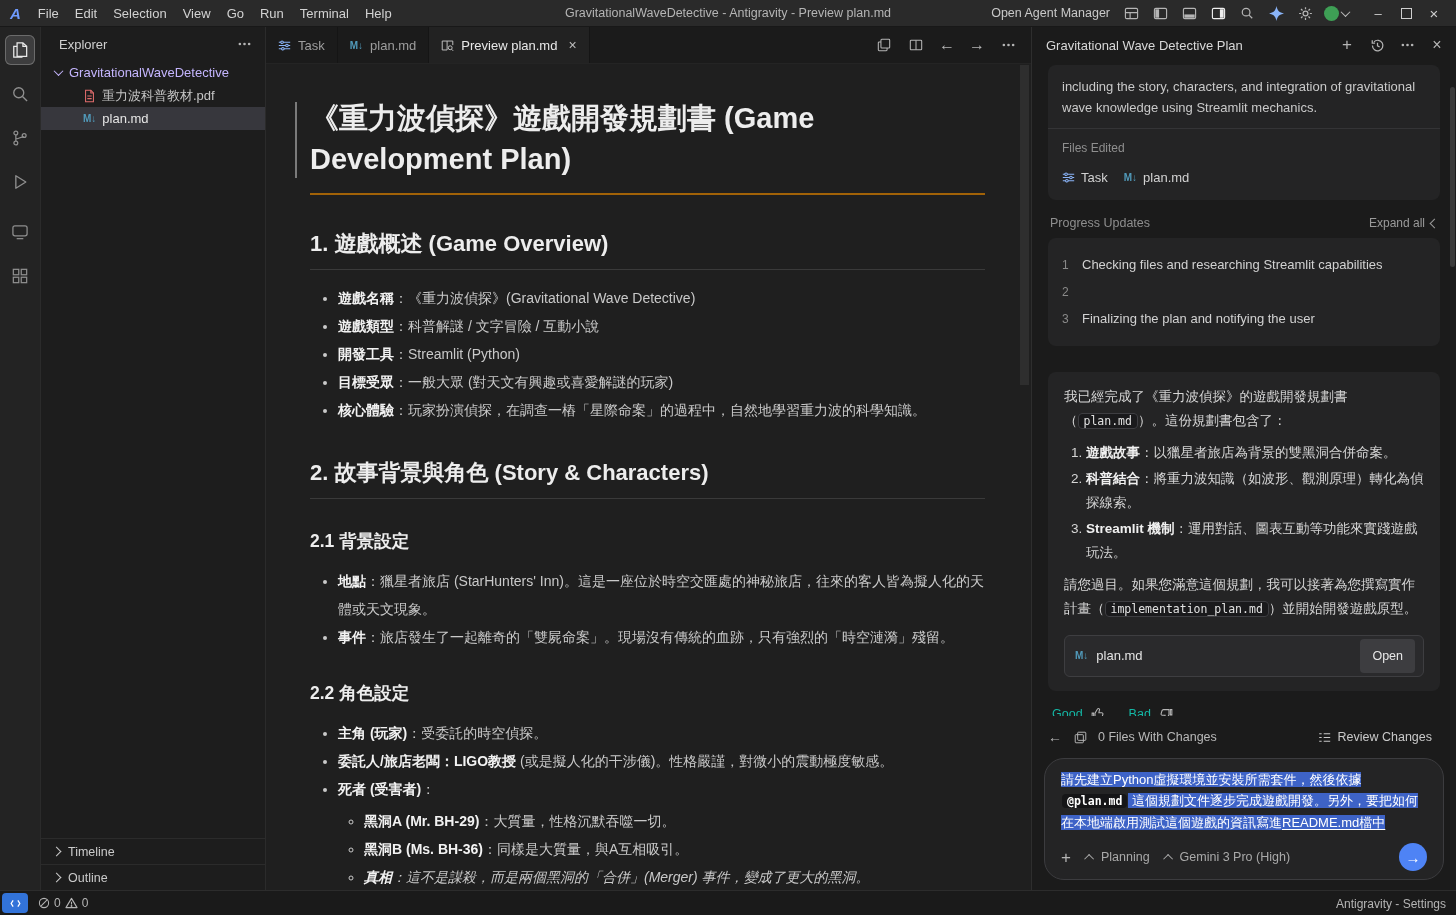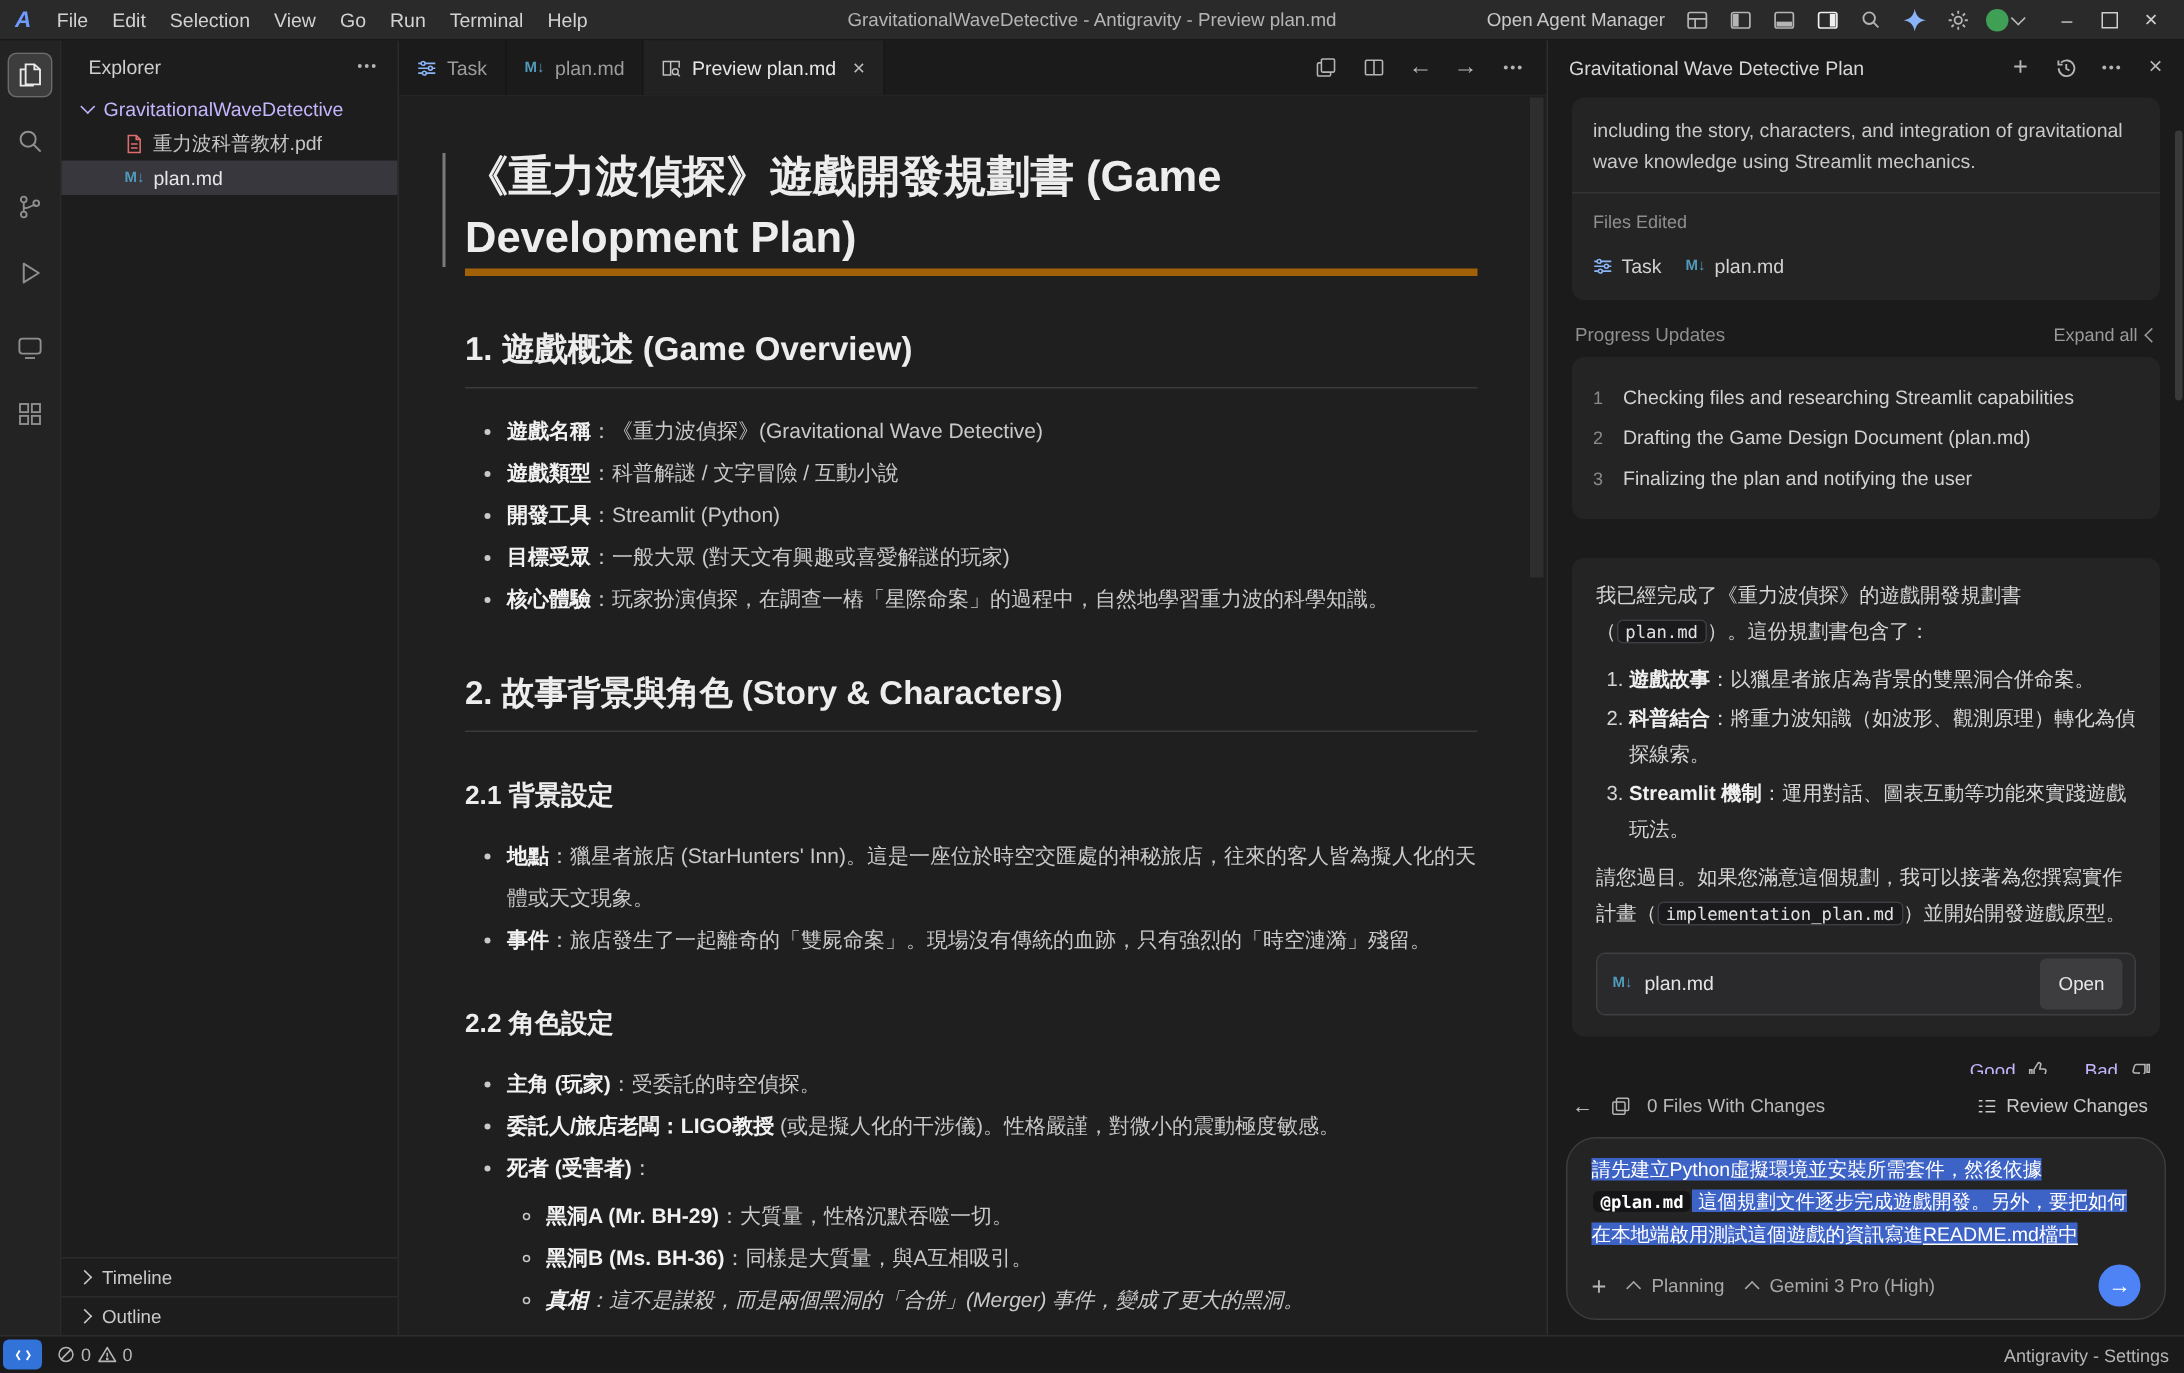--- a/index.html
+++ b/index.html
@@ -46,21 +46,21 @@
   .tabbar{height:36px;background:#1b1b1b;display:flex;align-items:stretch;flex:0 0 auto;border-bottom:1px solid #242424;}
   .tab{display:flex;align-items:center;gap:7px;padding:0 12px;color:#9d9d9d;font-size:13px;border-right:1px solid #151515;background:#1b1b1b;}
   .tab.active{background:#222222;color:#e8e8e8;}
   .tab-close{margin-left:4px;color:#bdbdbd;font-size:14px;line-height:1;}
   .tab-actions{margin-left:auto;display:flex;align-items:center;gap:14px;padding:0 14px;color:#b5b5b5;font-size:14px;}
   .md-icon{color:#519aba;font-weight:700;font-size:10px;letter-spacing:0;}
   .fico{flex:0 0 auto;}
 
   .preview{flex:1;overflow:hidden;padding:20px 46px 0 44px;}
   .preview h1{font-size:29px;color:#ededed;font-weight:700;line-height:1.4;margin:14px 0 0;
-              border-bottom:5px solid #a16207;position:relative;}
+              padding-bottom:14px;border-bottom:2px solid #a16207;position:relative;}
   .preview h1::before{content:"";position:absolute;left:-15px;top:4px;height:76px;width:2px;background:#7a7a7a;}
   .preview h2{font-size:22px;color:#ededed;font-weight:700;margin:34px 0 0;padding-bottom:10px;border-bottom:1px solid #3a3a3a;}
   .preview h3{font-size:17.5px;color:#ededed;font-weight:700;margin:30px 0 0;}
   .preview ul{margin:14px 0 0;padding-left:28px;}
   .preview ul ul{margin:4px 0 2px;padding-left:26px;}
   .preview li{font-size:14px;line-height:28px;color:#c9c9c9;}
   .preview li li{list-style-type:circle;}
   .preview li.em, .preview li.em strong{font-style:italic;}
   .preview strong{color:#f2f2f2;}
   .ed-scrollbar{position:absolute;right:2px;top:38px;width:9px;height:320px;background:#3b3b3b;opacity:.55;}
@@ -86,21 +86,21 @@
   .msgcard{margin-top:26px;padding:13px 16px 14px;font-size:13.5px;line-height:24px;color:#d6d6d6;}
   .msgcard ol{margin:8px 0;padding-left:22px;}
   .msgcard li{margin:2px 0;}
   .msgcard strong{color:#f0f0f0;}
   .inline-code{font-family:"DejaVu Sans Mono","Liberation Mono",monospace;font-size:11.5px;background:#1a1a1c;
                border:1px solid #3e3e42;border-radius:4px;padding:0 5px;color:#e2e2e2;}
   .filecard{margin-top:14px;background:#2a2a2c;border:1px solid #3e3e41;border-radius:6px;height:40px;
             display:flex;align-items:center;gap:8px;padding:0 8px 0 10px;}
   .filecard .fname{color:#e4e4e4;font-size:13px;flex:1;}
   .openbtn{background:#3d3d40;border-radius:4px;padding:5px 12px;color:#e8e8e8;font-size:12.5px;}
-  .feedback{display:flex;justify-content:flex-end;align-items:center;gap:6px;margin:14px 4px 0;color:#c4b5fd;font-size:12.5px;}
+  .feedback{display:flex;justify-content:flex-start;align-items:center;gap:6px;margin:14px 4px 0;color:#14b8a6;font-size:12.5px;}
   .feedback .gap{width:10px;}
 
   .ag-bottom{flex:0 0 auto;padding:6px 12px 10px;}
   .changes{display:flex;align-items:center;gap:9px;padding:4px 4px 10px;color:#b9b9b9;font-size:12.5px;}
   .changes .sp{flex:1;}
   .revbtn{display:flex;align-items:center;gap:7px;color:#c9c9c9;font-size:12.5px;padding:4px 8px;border-radius:5px;}
   .inputcard{background:#242425;border:1px solid #3c3c3f;border-radius:20px;padding:10px 16px 8px;}
   .input-text{font-size:13px;line-height:21px;color:#fff;}
   .sel{background:#3e63c7;}
   .chip{background:#151517;border-radius:4px;padding:0 5px;margin:0 1px;
@@ -428,21 +428,20 @@
             <span class="chev left"></span>
           </span>
         </div>
         <div class="card pu-card">
             <div class="pu-item">
               <span class="pu-num">1</span>
               <span>Checking files and researching Streamlit capabilities</span>
             </div>
             <div class="pu-item">
               <span class="pu-num">2</span>
-              <span>Drafting the Game Design Document (plan.md)</span>
             </div>
             <div class="pu-item">
               <span class="pu-num">3</span>
               <span>Finalizing the plan and notifying the user</span>
             </div>
           </div>
 
         <div class="card msgcard">
           <div>我已經完成了《重力波偵探》的遊戲開發規劃書（<code class="inline-code">plan.md</code>）。這份規劃書包含了：</div>
           <ol>

